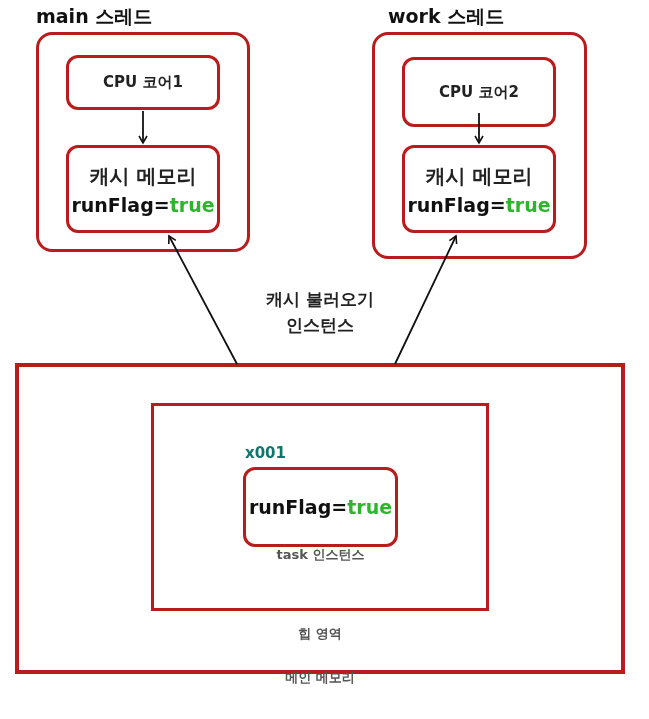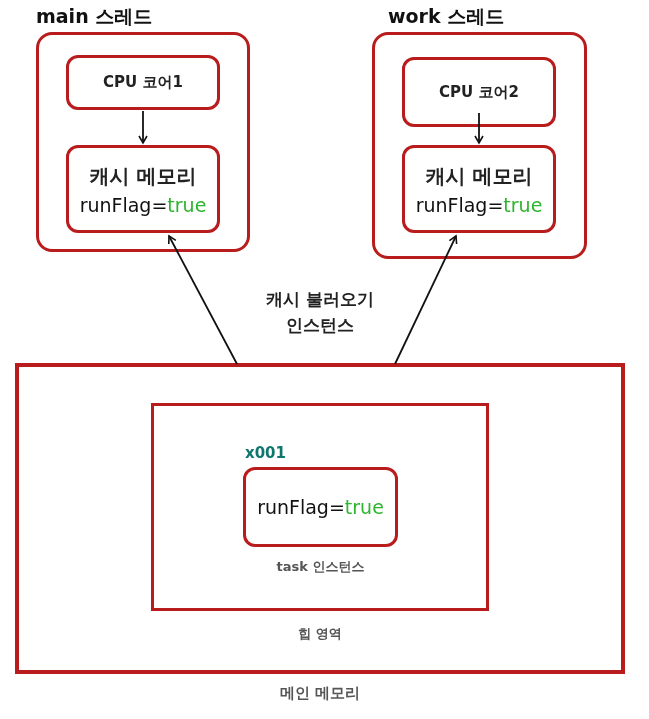--- a/index.html
+++ b/index.html
@@ -6,21 +6,21 @@
   body { width: 649px; height: 719px; position: relative; overflow: hidden;
          font-family: "DejaVu Sans", "Liberation Sans", sans-serif; color: #111; }
   .abs { position: absolute; }
   .box { position: absolute; border: 3px solid #b91c1c; box-sizing: border-box; background: #fff; }
   .rounded-lg { border-radius: 16px; }
   .rounded-md { border-radius: 12px; }
   .title { position: absolute; font-weight: bold; font-size: 19px; white-space: nowrap; }
   .center-text { display: flex; flex-direction: column; align-items: center; justify-content: center; text-align: center; }
   .cpu-label { font-size: 15px; font-weight: bold; color: #222; }
   .cache-label { font-size: 20px; font-weight: bold; color: #222; margin-bottom: 4px; }
-  .flag { font-size: 19px; font-weight: normal; color: #111; white-space: nowrap; }
+  .flag { font-size: 19px; font-weight: bold; color: #111; white-space: nowrap; }
   .flag .val { color: #2db52d; }
   .gray-label { position: absolute; font-weight: bold; color: #555; text-align: center; white-space: nowrap; }
   svg.arrows { position: absolute; left: 0; top: 0; }
 </style>
 </head>
 <body>
 
 <div class="title" style="left:36px; width:214px; top:4px;">main 스레드</div>
 <div class="box rounded-lg" style="left:36px; top:32px; width:214px; height:220px;"></div>
 <div class="box rounded-md center-text" style="left:66px; top:55px; width:154px; height:55px;">
@@ -46,23 +46,23 @@
   <span>인스턴스</span>
 </div>
 
 <div class="box" style="left:15px; top:363px; width:610px; height:311px; border-width:4px;"></div>
 <div class="box" style="left:151px; top:403px; width:338px; height:208px;"></div>
 
 <div class="abs" style="left:245px; top:444px; font-weight:bold; font-size:15px; color:#0f766e;">x001</div>
 <div class="box rounded-md center-text" style="left:243px; top:467px; width:155px; height:80px;">
   <span class="flag"><span>runFlag=</span><span class="val">true</span></span>
 </div>
-<div class="gray-label" style="left:243px; width:155px; top:558px; font-size:13px;">task 인스턴스</div>
+<div class="gray-label" style="left:243px; width:155px; top:546px; font-size:13px;">task 인스턴스</div>
 <div class="gray-label" style="left:220px; width:200px; top:625px; font-size:13px;">힙 영역</div>
-<div class="gray-label" style="left:220px; width:200px; top:684px; font-size:15px;">메인 메모리</div>
+<div class="gray-label" style="left:220px; width:200px; top:669px; font-size:13px;">메인 메모리</div>
 
 <svg class="arrows" width="649" height="719">
   <defs>
     <marker id="ah" markerWidth="10" markerHeight="10" refX="8" refY="5" orient="auto" markerUnits="userSpaceOnUse">
       <path d="M1,1 L8,5 L1,9" fill="none" stroke="#111" stroke-width="1.6"></path>
     </marker>
   </defs>
   <line x1="143" y1="111" x2="143" y2="143" stroke="#111" stroke-width="1.8" marker-end="url(#ah)"></line>
   <line x1="479" y1="113" x2="479" y2="143" stroke="#111" stroke-width="1.8" marker-end="url(#ah)"></line>
   <line x1="237" y1="364" x2="169" y2="236" stroke="#111" stroke-width="1.8" marker-end="url(#ah)"></line>

